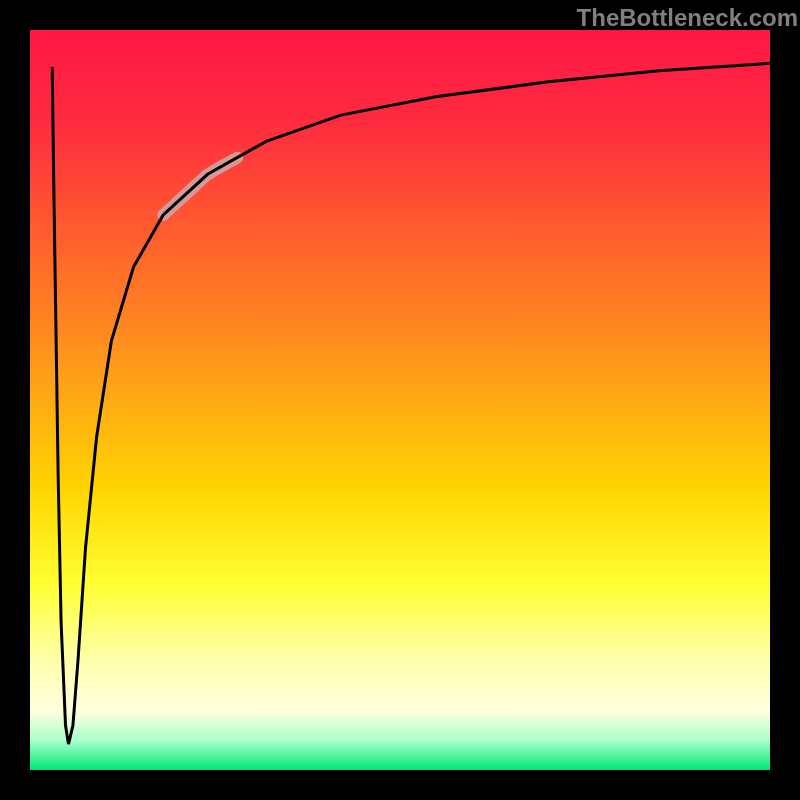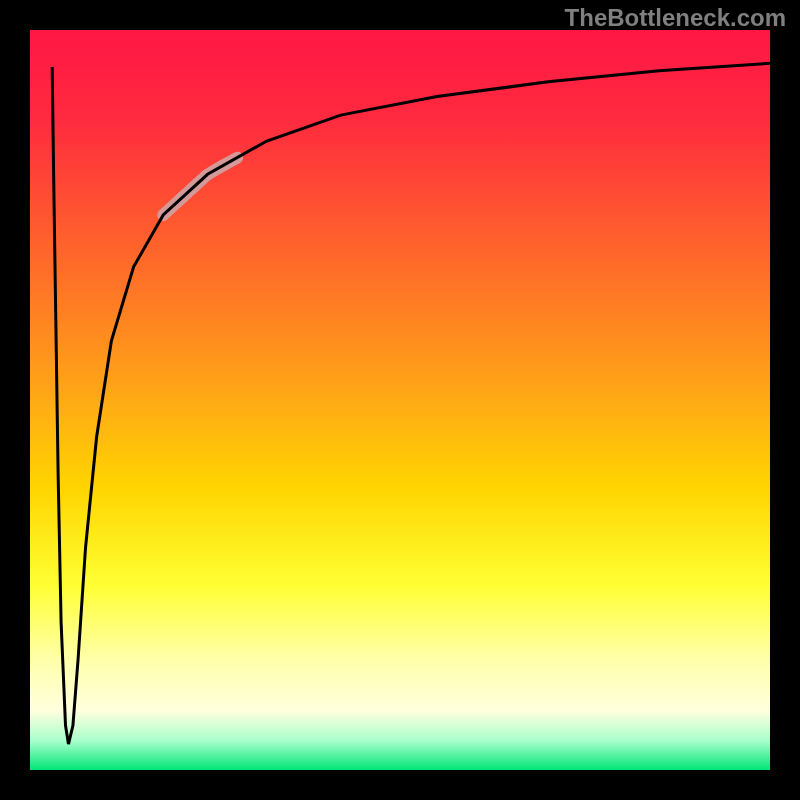--- a/index.html
+++ b/index.html
@@ -9,21 +9,21 @@
     font-family: Arial, Helvetica, sans-serif;
   }
   .chart-container {
     position: relative;
     width: 800px;
     height: 800px;
   }
   .watermark {
     position: absolute;
     top: 4px;
-    right: 14px;
+    right: 2px;
     font-size: 24px;
     font-weight: bold;
     color: #808080;
     z-index: 10;
   }
   svg {
     display: block;
   }
 </style>
 </head>

